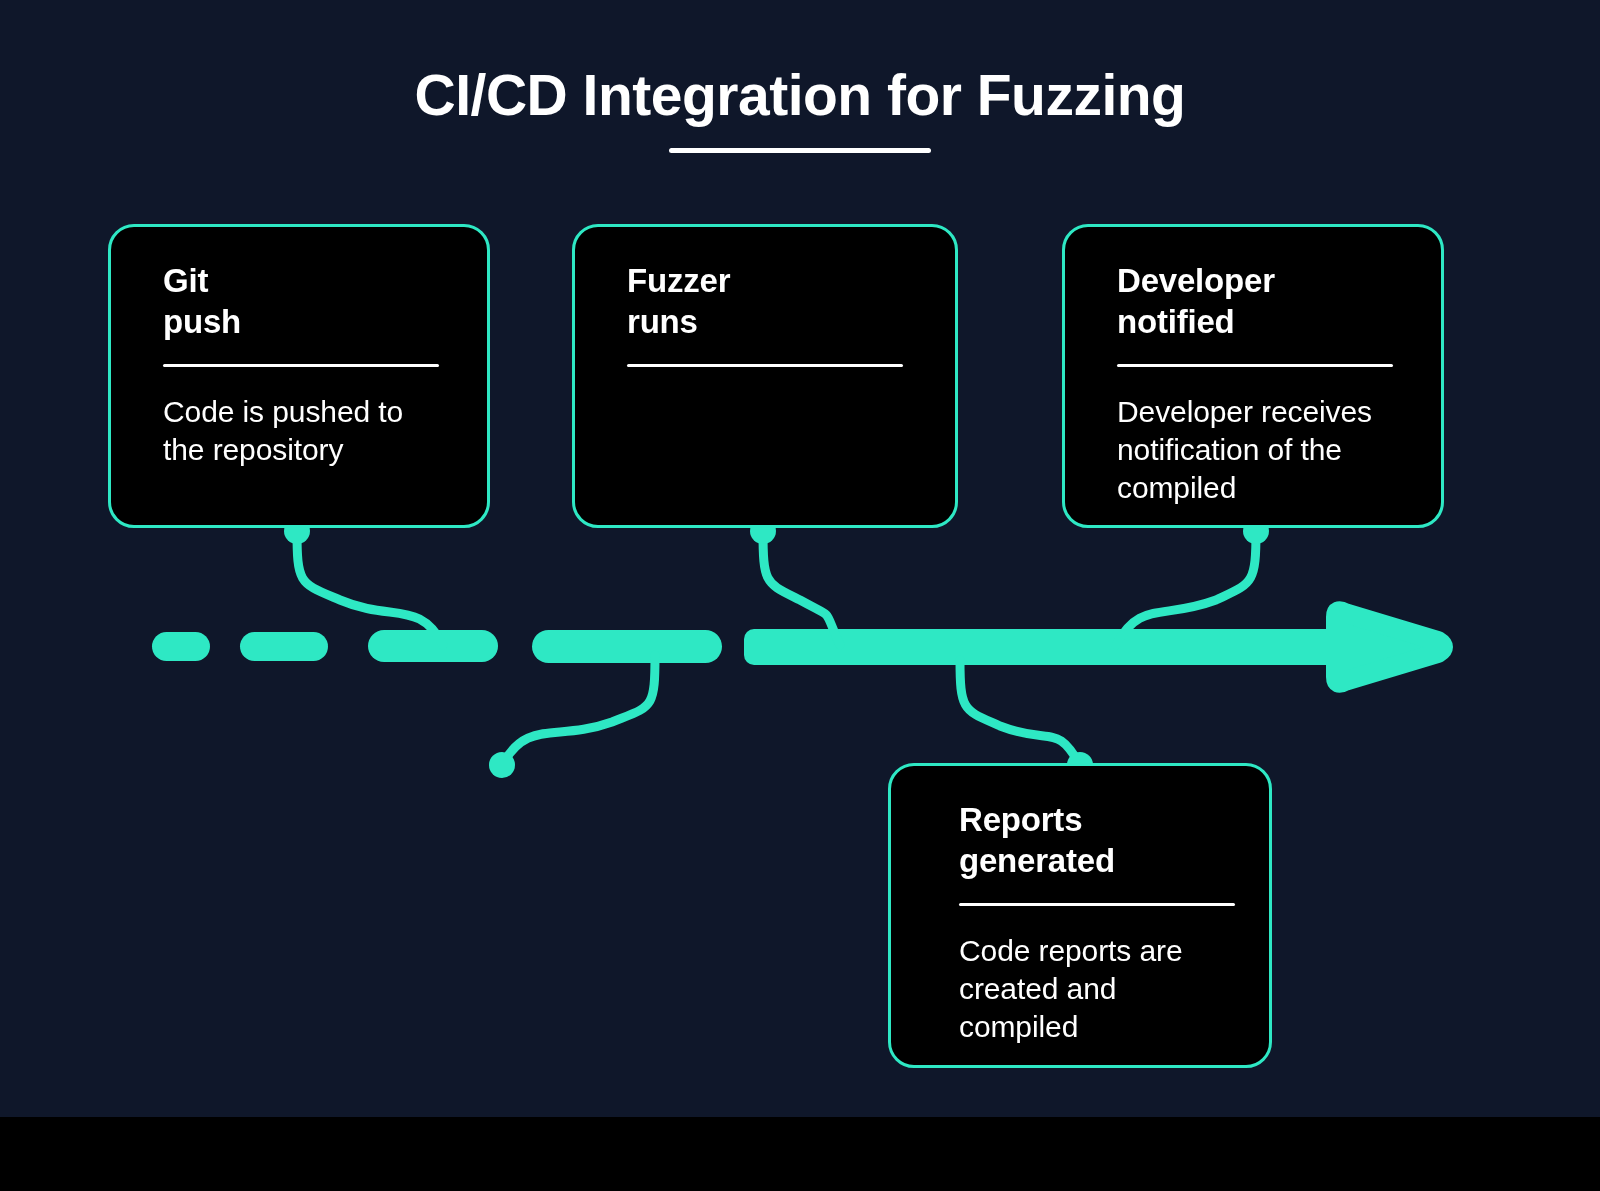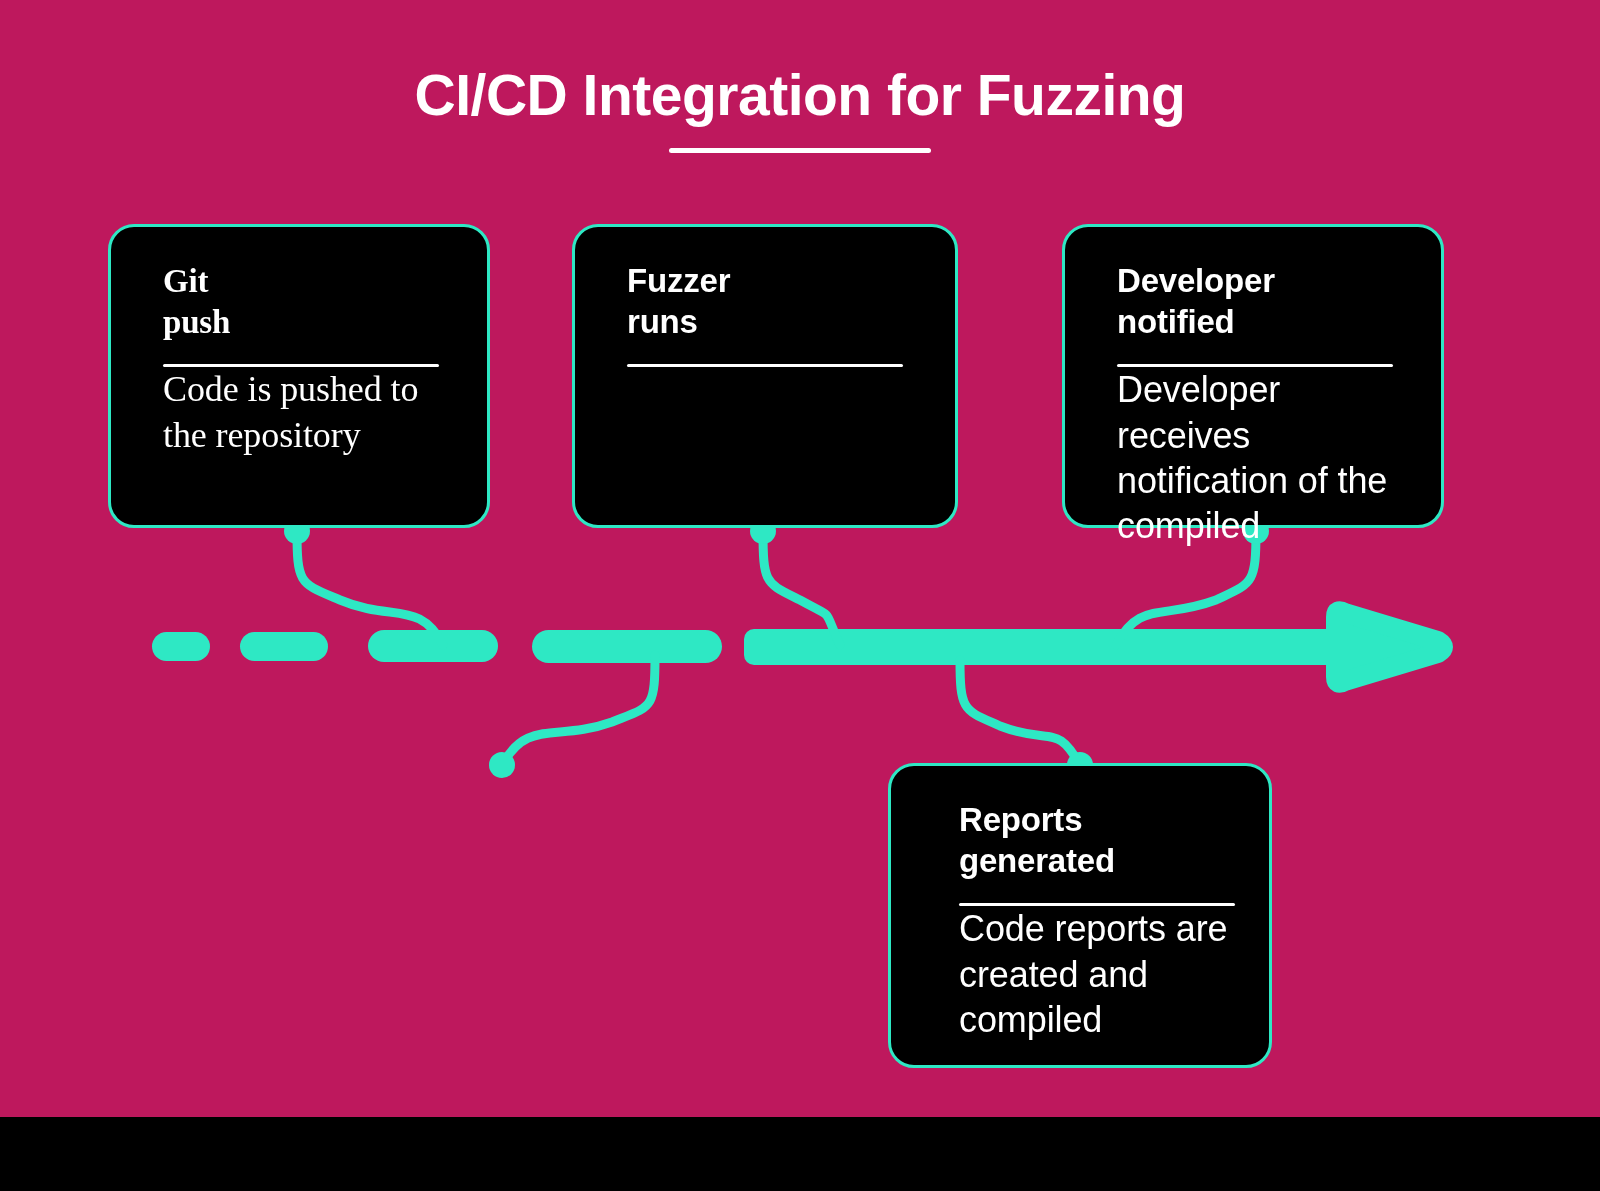--- a/index.html
+++ b/index.html
@@ -7,21 +7,21 @@
     padding: 0;
     background: #000000;
   }
   body {
     font-family: "Liberation Sans", sans-serif;
   }
   #canvas {
     position: relative;
     width: 1600px;
     height: 1117px;
-    background: #be185d;
+    background: #0f172a;
     overflow: hidden;
   }
 
   
   #title-block {
     position: absolute;
     left: 0;
     top: 64px;
     width: 1600px;
     text-align: center;
@@ -72,28 +72,29 @@
     white-space: pre-line;
     letter-spacing: -0.2px;
   }
   .card-rule {
     margin-top: 22px;
     height: 3px;
     background: #ffffff;
     border-radius: 2px;
   }
   .card-body {
-    font-size: 36px;
+    margin-top: 26px;
+    font-size: 30px;
     color: #ffffff;
     line-height: 1.26;
     letter-spacing: -0.1px;
   }
 
   
-  #card-git-push      { left: 108px;  top: 224px;  width: 382px; height: 304px; font-family: Liberation Serif, serif; }
+  #card-git-push      { left: 108px;  top: 224px;  width: 382px; height: 304px; }
   #card-git-push .card-inner { padding-left: 52px; padding-right: 44px; }
   #card-git-push .card-rule  { width: 276px; }
 
   #card-fuzzer-runs   { left: 572px;  top: 224px;  width: 386px; height: 304px; }
   #card-fuzzer-runs .card-inner { padding-left: 52px; padding-right: 40px; }
   #card-fuzzer-runs .card-rule  { width: 276px; }
 
   #card-developer-notified { left: 1062px; top: 224px; width: 382px; height: 304px; }
   #card-developer-notified .card-inner { padding-left: 52px; padding-right: 18px; }
   #card-developer-notified .card-rule  { width: 276px; }

